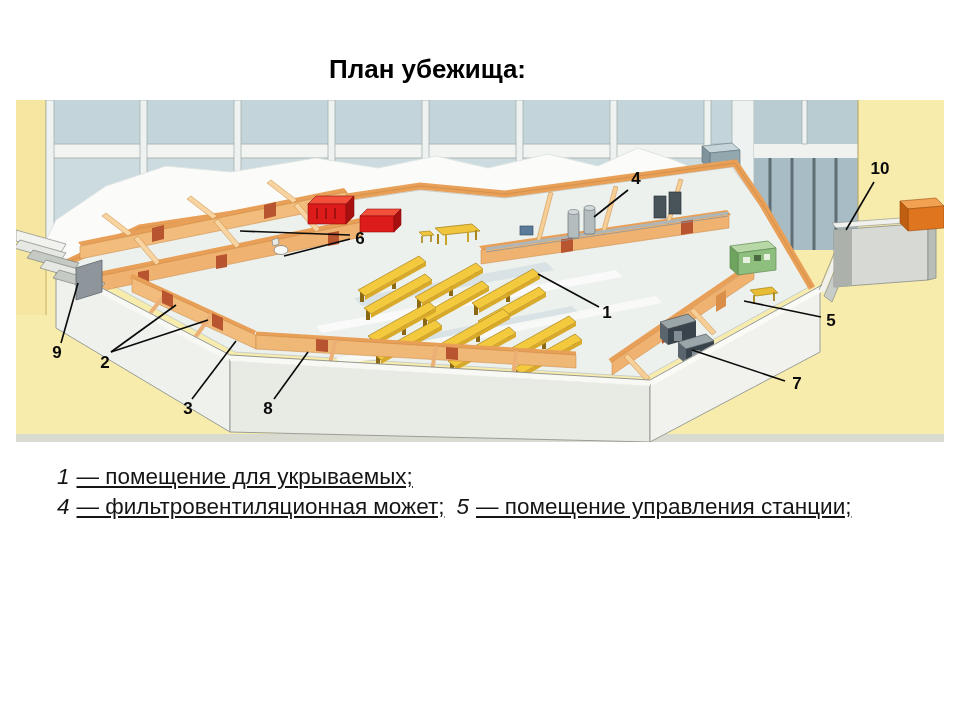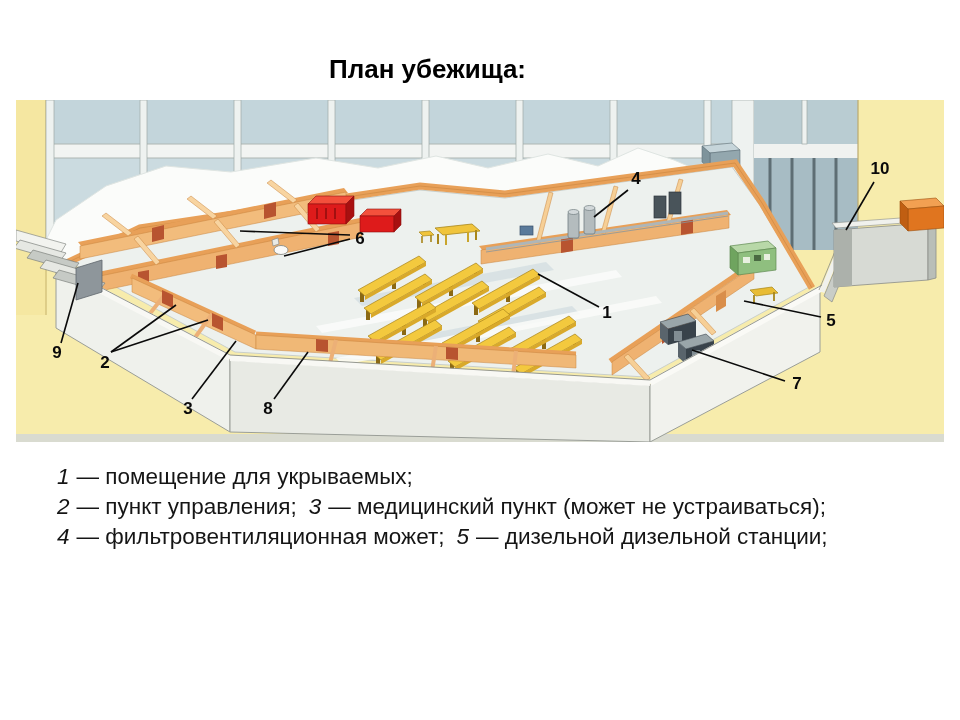--- a/index.html
+++ b/index.html
@@ -13,21 +13,21 @@
   }
   .illustration{
     position:absolute;left:16px;top:100px;width:928px;height:342px;
   }
   .legend{
     position:absolute;left:57px;top:462px;width:880px;color:#151515;
     font-size:22.5px;
   }
   .lrow{height:30px;line-height:30px;white-space:nowrap;}
   .num{font-style:italic;}
-  .lt{margin-left:7px;}
+  .lt{margin-left:7px;text-decoration:underline;}
   .n2{margin-left:12px;}
   svg text.callout{
     font-family:"Liberation Sans",sans-serif;font-weight:bold;
     font-size:17px;fill:#0a0a0a;
   }
 </style>
 </head>
 <body>
 
 <div class="title">План убежища:</div>
@@ -298,18 +298,15 @@
     <text class="callout" x="864" y="74">10</text>
   </g>
 </svg>
 </div>
 
 <div class="legend">
   <div class="lrow">
     <span class="num">1</span><span class="lt">— помещение для укрываемых;</span>
   </div>
   <div class="lrow">
-    <span class="num">2</span><span class="lt">— пункт управления;</span><span class="num n2">3</span><span class="lt">— медицинский пункт (может не устраиваться);</span>
-  </div>
-  <div class="lrow">
-    <span class="num">4</span><span class="lt">— фильтровентиляционная может;</span><span class="num n2">5</span><span class="lt">— дизельной дизельной станции;</span>
+    <span class="num">4</span><span class="lt">— фильтровентиляционная может;</span><span class="num n2">5</span><span class="lt">— помещение управления станции;</span>
   </div>
 </div>
 
 </body></html>

